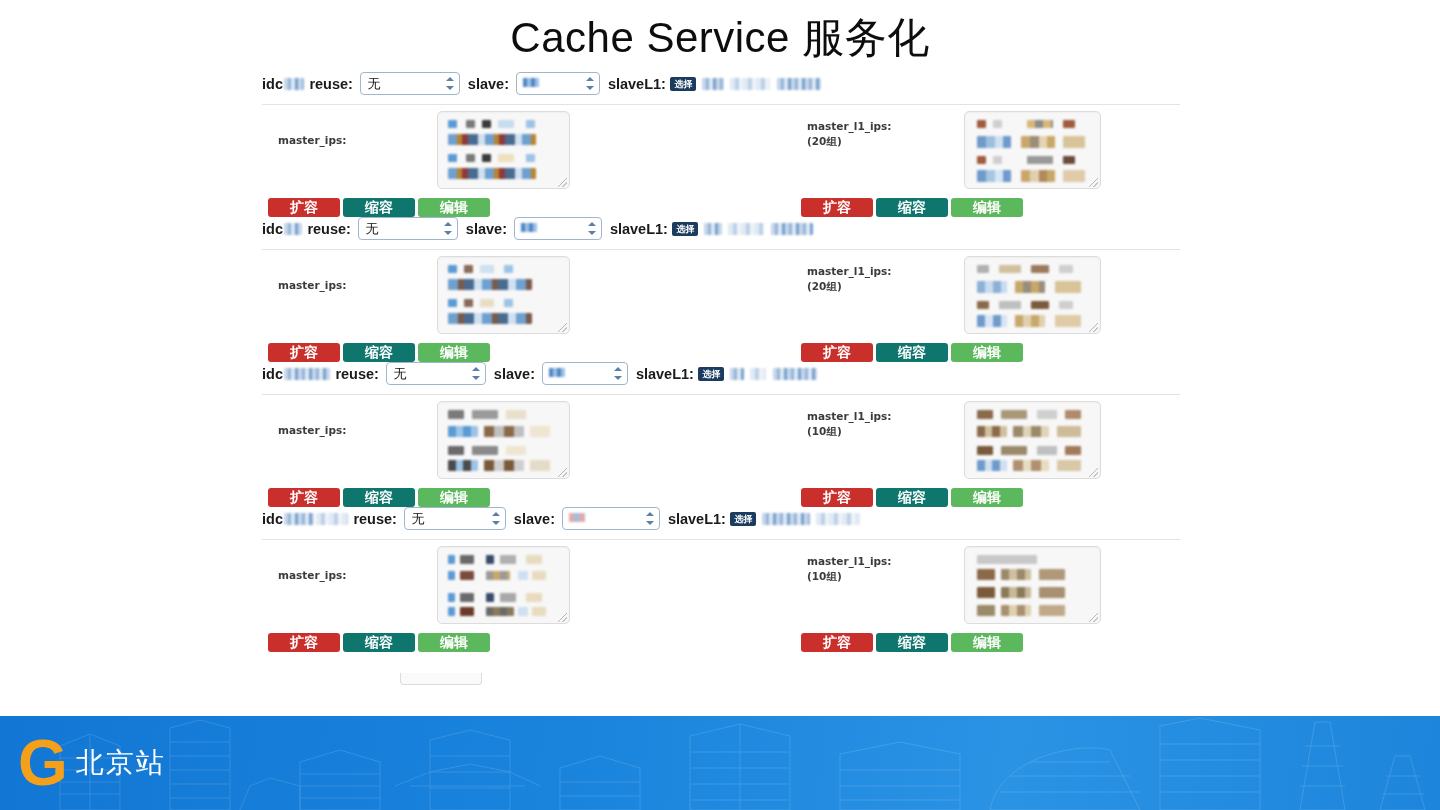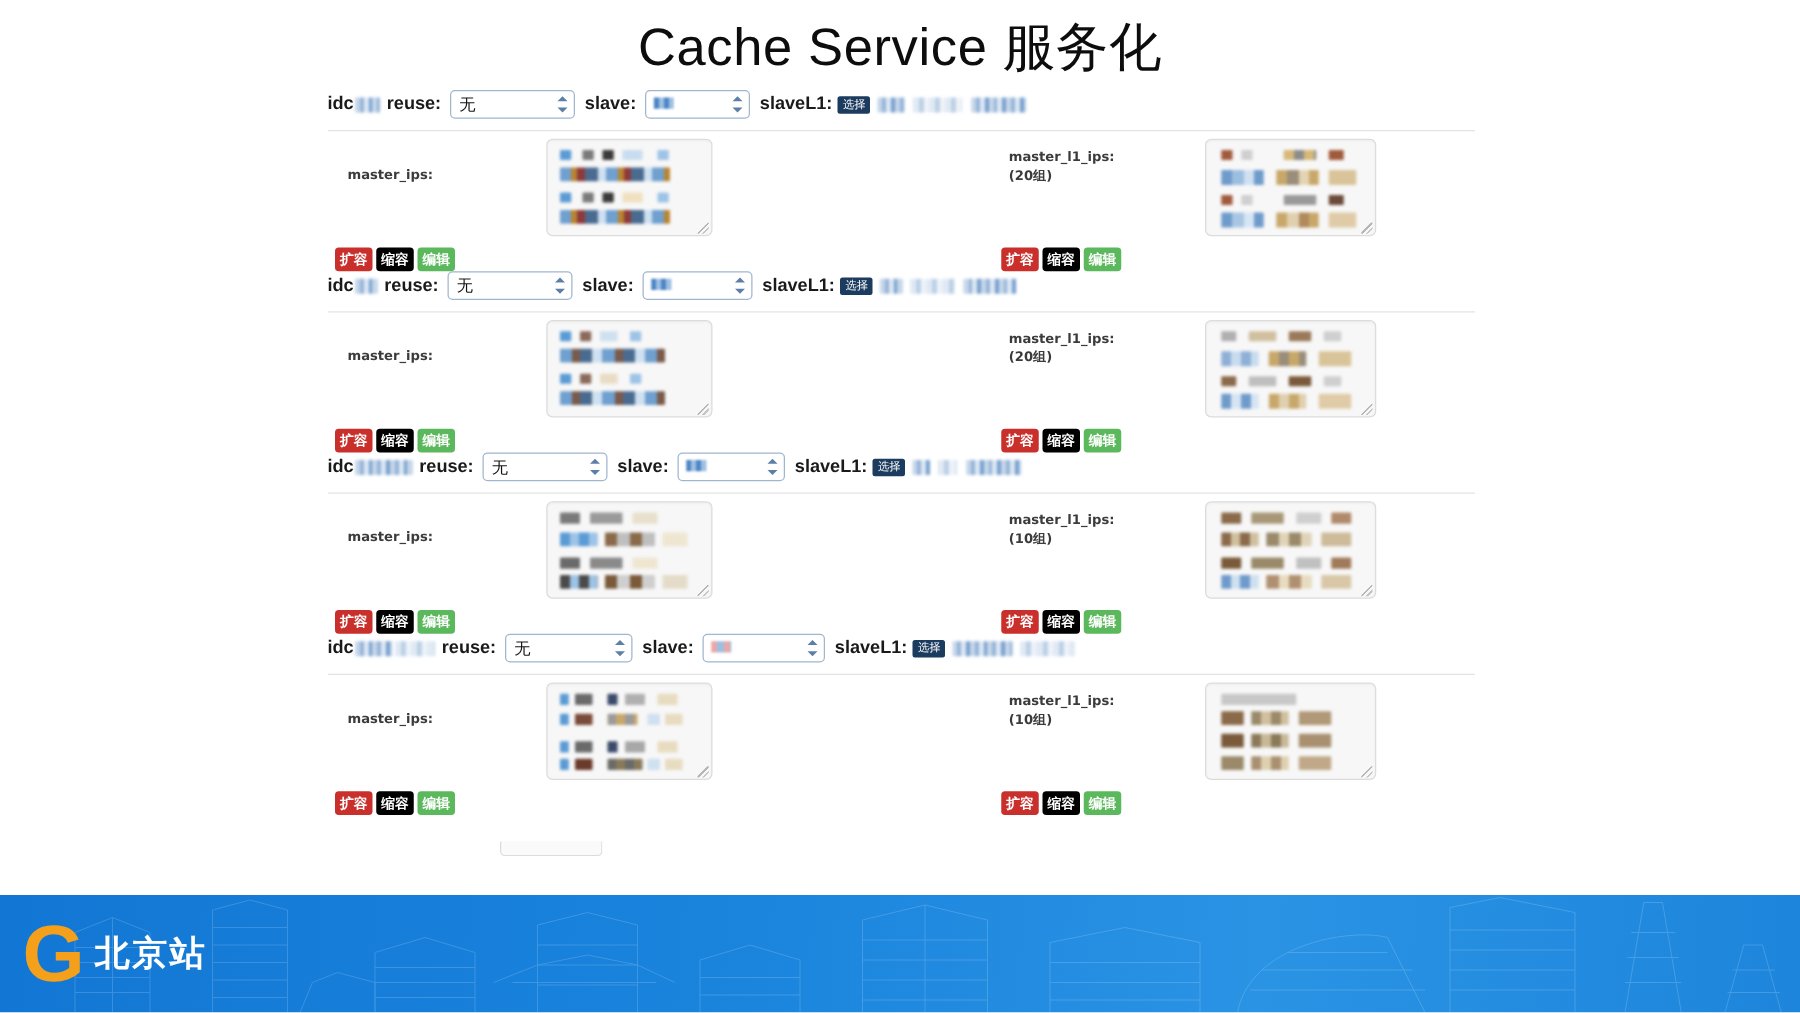--- a/index.html
+++ b/index.html
@@ -65,21 +65,21 @@
   }
   .nsel .arrows:before,.nsel .arrows:after{
     content:"";position:absolute;left:0;border-left:4.5px solid transparent;
     border-right:4.5px solid transparent;
   }
   .nsel .arrows:before{top:3px;border-bottom:4.5px solid #5b7fa6;}
   .nsel .arrows:after{bottom:3px;border-top:4.5px solid #5b7fa6;}
   
   .selbtn{
     display:inline-block;vertical-align:middle;background:#1b3b5f;color:#fff;
-    font-size:9px;padding:2px 4px;border-radius:2px;font-weight:400;
+    font-size:9px;padding:2px 4px;border-radius:2px;font-weight:700;
     font-family:"DejaVu Sans",sans-serif;line-height:10px;text-align:center;
   }
   
   .hr{height:1px;background:#e3e3e3;width:918px;margin:0;}
   
   .block{position:relative;height:112px;}
   .lbl{
     position:absolute;font-size:10.5px;font-weight:700;color:#3b3b3b;
     font-family:"DejaVu Sans",sans-serif;line-height:15px;
   }
@@ -97,26 +97,26 @@
     background:
       linear-gradient(135deg,transparent 45%,#b6b6b6 45%,#b6b6b6 55%,transparent 55%),
       linear-gradient(135deg,transparent 70%,#c5c5c5 70%,#c5c5c5 80%,transparent 80%);
   }
   .mask{position:absolute;border-radius:1px;filter:blur(1.3px);}
   
   .btns{position:absolute;bottom:0;}
   .btns.l{left:6px;}
   .btns.r{left:539px;}
   .btn{
-    display:inline-block;color:#fff;font-size:11px;font-weight:700;
-    padding:4px 4px;border-radius:3px;margin-right:3px;line-height:11px;
+    display:inline-block;color:#fff;font-size:14px;font-weight:700;
+    padding:4px 22px;border-radius:3px;margin-right:3px;line-height:11px;
     font-family:"DejaVu Sans",sans-serif;
   }
   .btn.red{background:#c9302c;}
-  .btn.blue{background:#000000;}
+  .btn.blue{background:#0f766e;}
   .btn.green{background:#5cb85c;}
   
   .stray{
     position:absolute;left:138px;top:601px;width:80px;height:11px;
     border:1px solid #dcdcdc;border-top:none;border-radius:0 0 4px 4px;background:#fafafa;
   }
   
   .footer{
     position:absolute;left:0;bottom:0;width:1440px;height:94px;
     background:linear-gradient(95deg,#1277d4 0%,#1a84dd 40%,#2a93e4 70%,#1d86dc 100%);
@@ -134,21 +134,21 @@
   .bword{
     font-size:54px;font-weight:700;color:#ffffff;line-height:56px;
     font-family:"Liberation Sans",sans-serif;letter-spacing:-1px;
   }
   .cn1{
     font-size:40px;color:#ffffff;margin-left:16px;line-height:46px;
     font-family:"DejaVu Sans",sans-serif;letter-spacing:2px;
   }
   .cn2{
     font-size:28px;color:#ffffff;margin-left:12px;line-height:46px;
-    font-family:"DejaVu Sans",sans-serif;letter-spacing:2px;font-weight:bold;
+    font-family:"DejaVu Sans",sans-serif;letter-spacing:2px;
   }
 </style>
 </head>
 <body>
 
 <div class="slide-title">Cache Service 服务化</div>
 
 <div class="shot">
 
 

